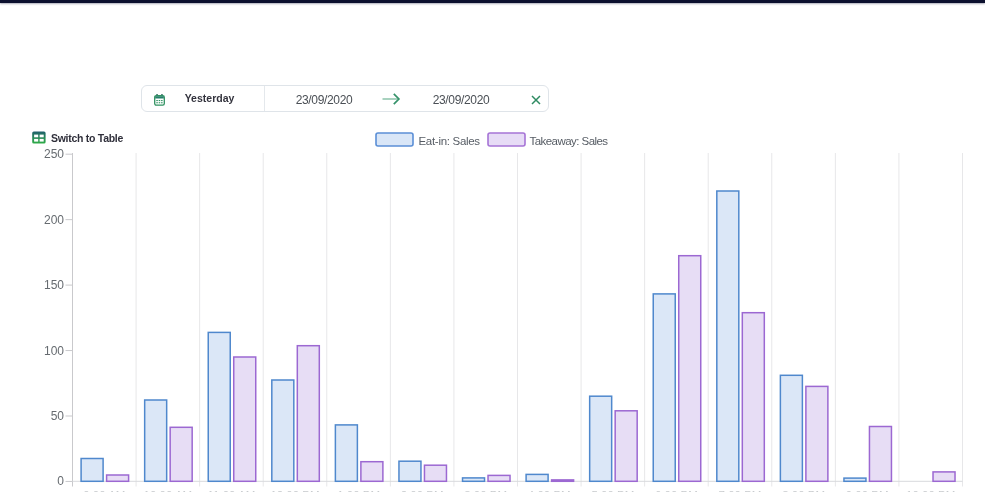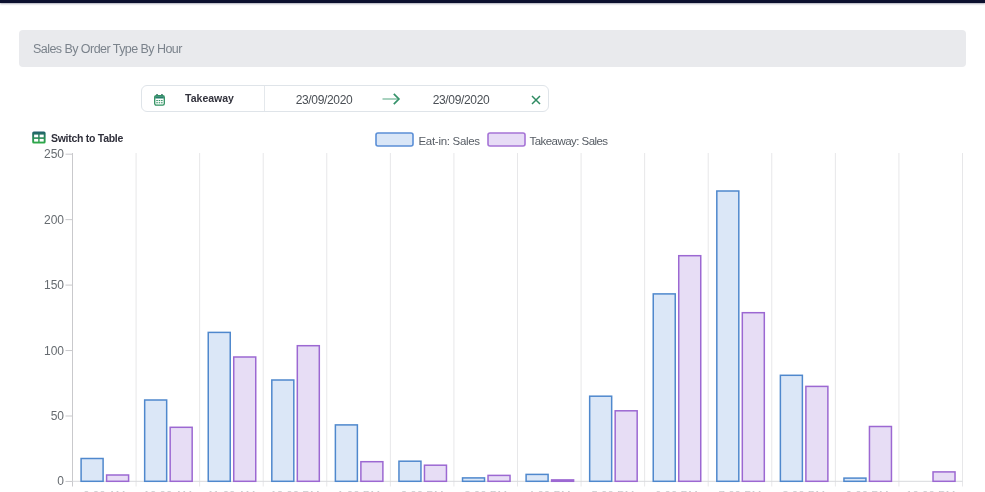--- a/index.html
+++ b/index.html
@@ -23,21 +23,20 @@
 .d2 { position:absolute; left:283px; top:6.5px; width:72px; text-align:center;
   font-size:12px; letter-spacing:-0.35px; color:#4a4f55; }
 .arrsvg { position:absolute; left:240px; top:7px; }
 .xsvg { position:absolute; left:389px; top:8.5px; }
 .chart { position:absolute; left:0; top:125px; }
 </style>
 </head>
 <body>
 <div class="page">
   <div class="topbar"></div>
-  <div class="header">Sales By Order Type By Hour</div>
   <div class="switch">
     <svg width="14" height="13" viewBox="0 0 14 13">
       <defs>
           <linearGradient id="tg" x1="0" y1="0" x2="0" y2="1">
         <stop offset="0" stop-color="#20606b"></stop>
             <stop offset="1" stop-color="#2fae47"></stop>
       </linearGradient>
         </defs>
       <rect x="0.2" y="0.5" width="13.4" height="12" rx="1.6" fill="url(#tg)"></rect>
       <rect x="2.1" y="3.6" width="4.1" height="2.7" fill="#fff"></rect>
@@ -55,21 +54,21 @@
       <path d="M1.2 2.2 h8.6 v2.3 h-8.6 z" fill="#26806a"></path>
       <g fill="#2f9160">
         <rect x="2.3" y="6" width="1.5" height="1.1"></rect>
         <rect x="4.7" y="6" width="1.5" height="1.1"></rect>
         <rect x="7.1" y="6" width="1.5" height="1.1"></rect>
         <rect x="2.3" y="8.2" width="1.5" height="1.1"></rect>
         <rect x="4.7" y="8.2" width="1.5" height="1.1"></rect>
         <rect x="7.1" y="8.2" width="1.5" height="1.1"></rect>
       </g>
     </svg>
-    <span class="yday">Takeaway</span>
+    <span class="yday">Yesterday</span>
     <div class="divider"></div>
     <span class="d1">23/09/2020</span>
     <svg class="arrsvg" width="19" height="12" viewBox="0 0 19 12">
       <line x1="0.5" y1="6" x2="16.5" y2="6" stroke="#3f9b72" stroke-width="1.8" opacity="0.5"></line>
       <path d="M11.8 0.9 L16.9 6 L11.8 11.1" fill="none" stroke="#35926a" stroke-width="1.7"></path>
     </svg>
     <span class="d2">23/09/2020</span>
     <svg class="xsvg" width="10" height="10" viewBox="0 0 10 10">
       <path d="M1 1 L9 9 M9 1 L1 9" stroke="#2e8b62" stroke-width="1.5" fill="none"></path>
     </svg>

